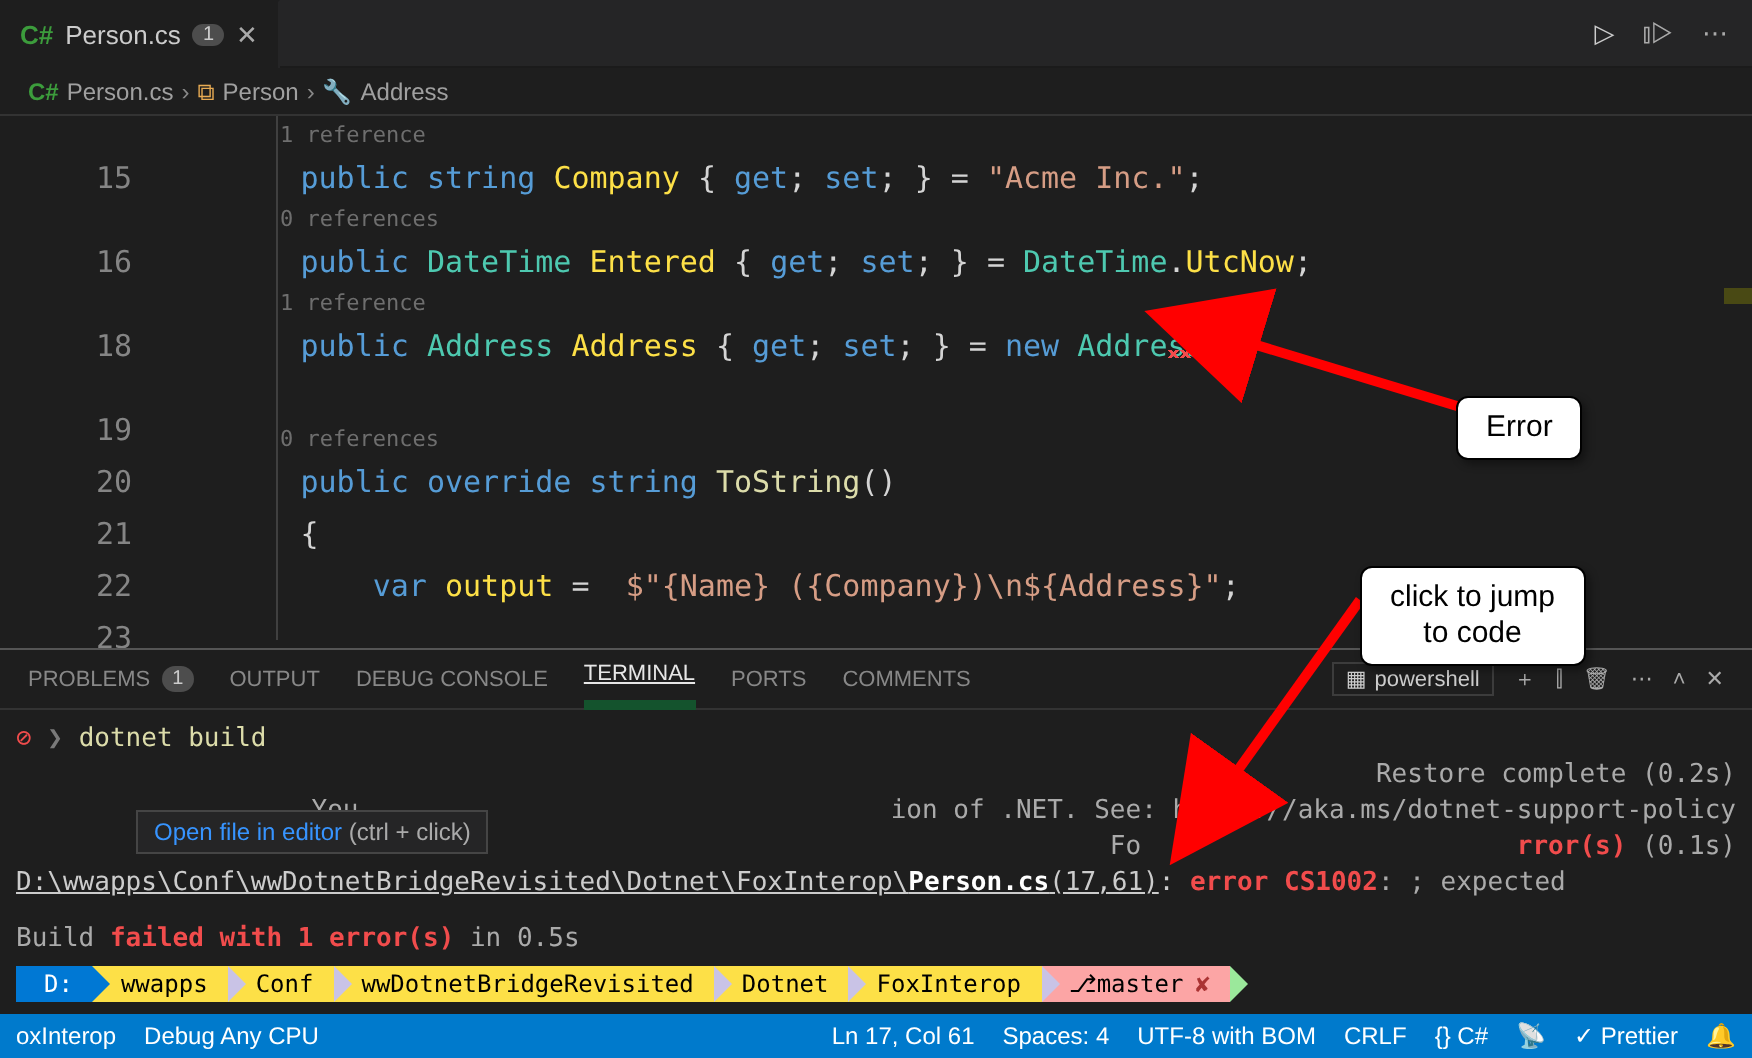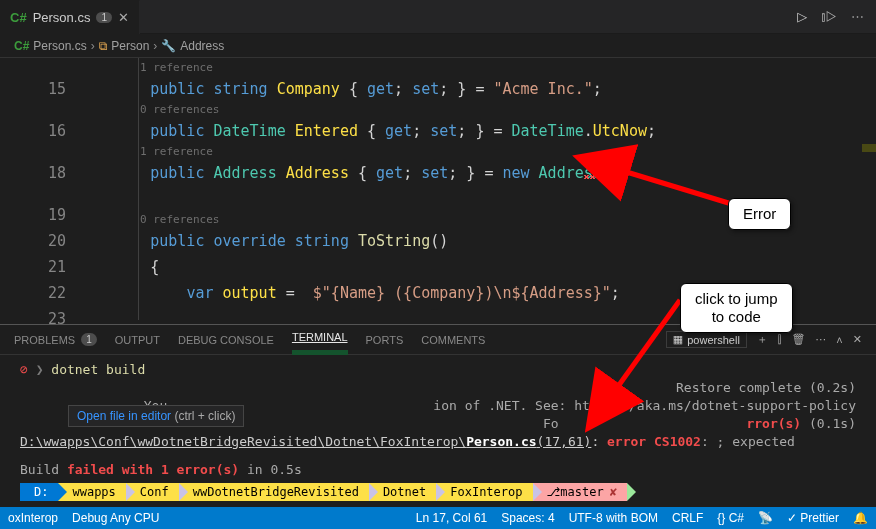--- a/index.html
+++ b/index.html
@@ -87,21 +87,21 @@
     padding: 0 14px; font-size:11px; color:#888;
     border-bottom: 1px solid #333;
   }
   .ptab { cursor:pointer; display:flex; align-items:center; gap:6px;justify-content:flex-end; }
   .ptab.active { color:#e7e7e7; border-bottom:5px solid #14532d; height:30px; line-height:30px;text-decoration:underline; }
   .badge { background:#4d4d4d; border-radius:8px; font-size:10px; padding:1px 5px; color:#ccc; }
   .panel-actions { margin-left:auto; display:flex; gap:10px; color:#aaa; align-items:center; }
   .term-select { background:#1e1e1e; border:1px solid #3c3c3c; color:#ccc; font-size:11px; padding:1px 6px; display:flex; align-items:center; gap:4px; }
 
   .terminal {
-    flex:1; padding:6px 20px;
+    flex:1; padding:6px 8px;
     font-family: Consolas, monospace; font-size:13px;
     color:#cccccc; line-height:18px;
     overflow:hidden;
   }
   .terminal .err-icon { color:#f14c4c; }
   .terminal .prompt { color:#7a7a7a; }
   .terminal .cmd { color:#dcdcaa; }
   .terminal .gray { color:#aaaaaa;text-align:right; }
   .terminal .red { color:#f14c4c; font-weight:bold; }
   .terminal .link { text-decoration: underline; color:#ccc; }

